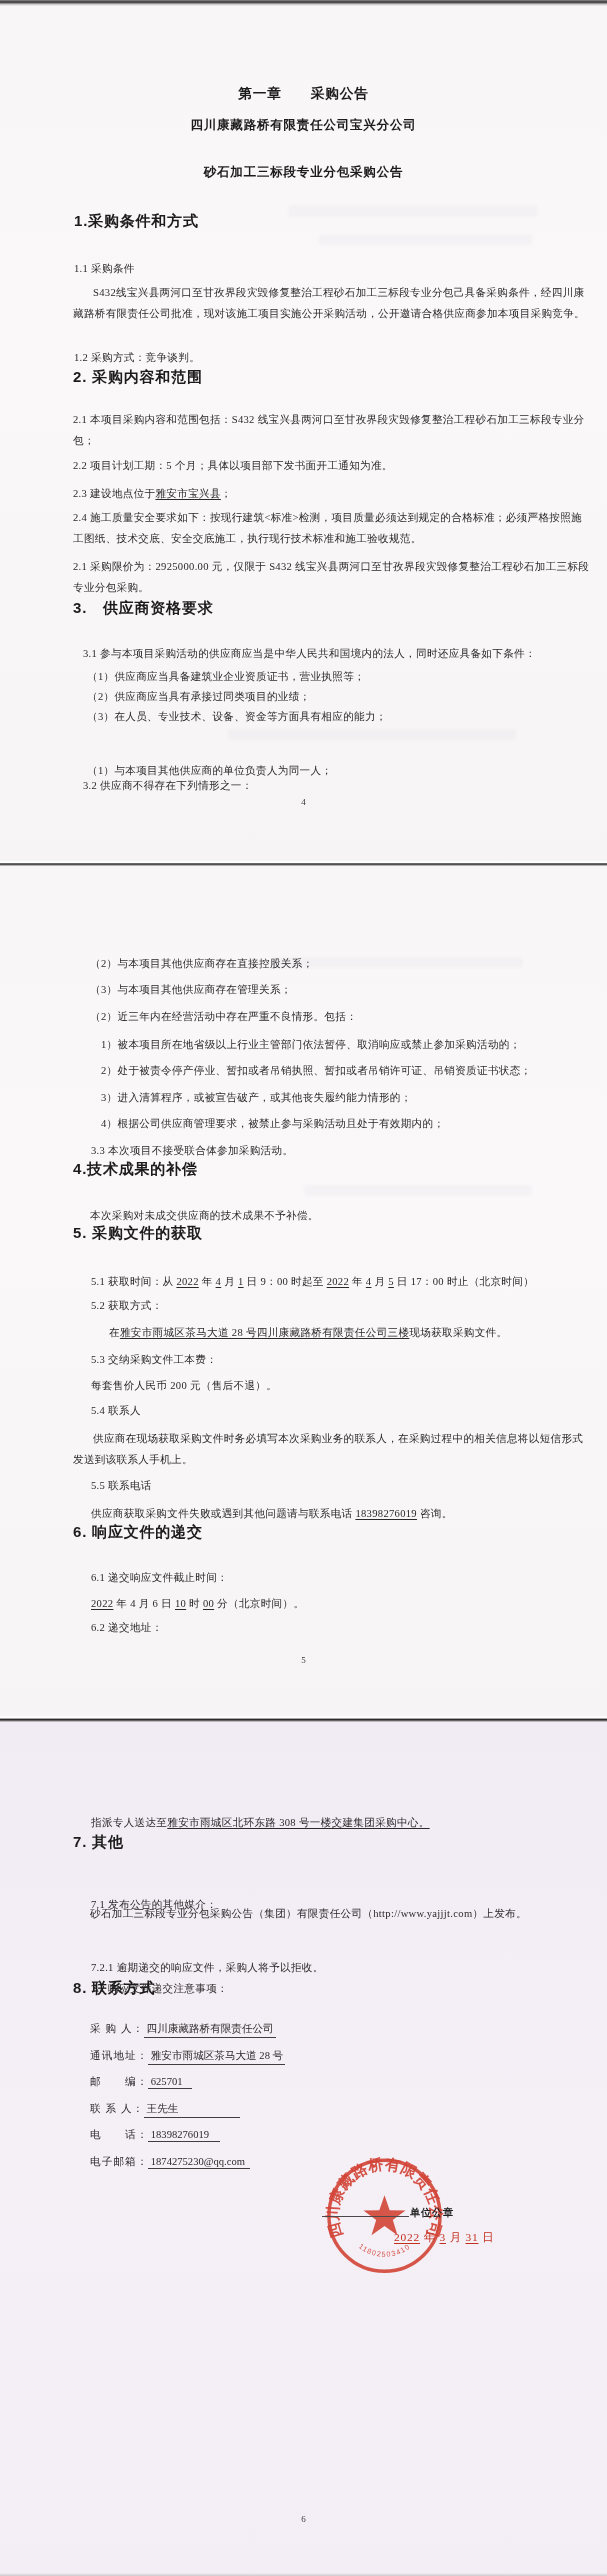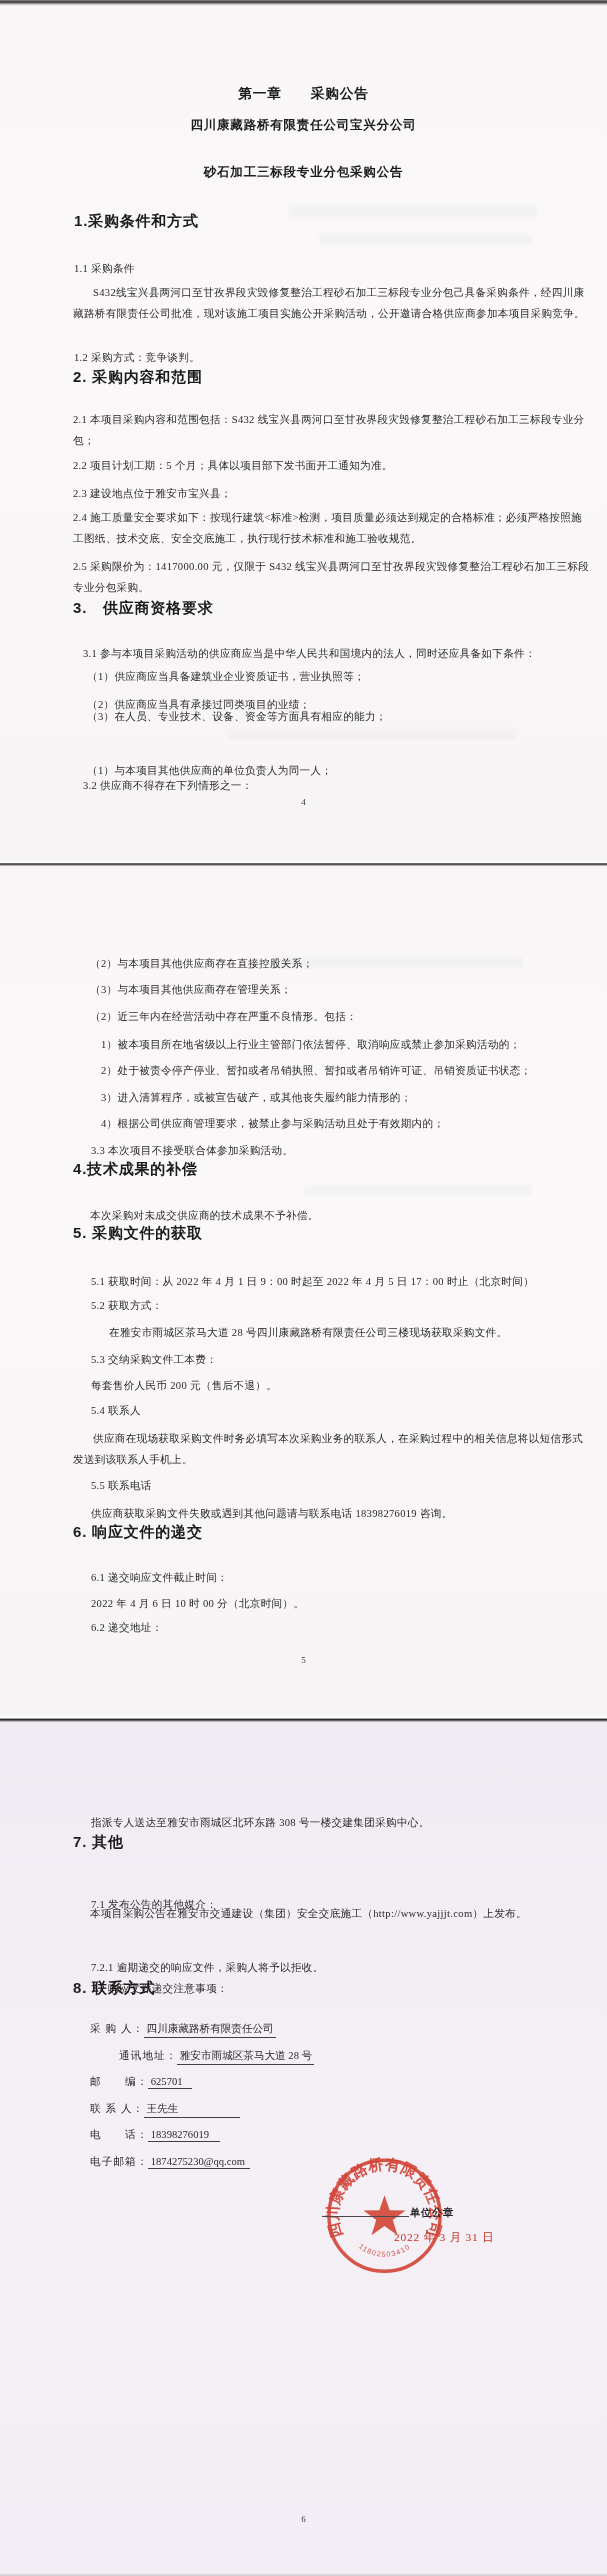--- a/index.html
+++ b/index.html
@@ -9,21 +9,21 @@
   .p3{background:linear-gradient(180deg,#f1ebf3,#f5eff6 50%,#f3edf5);}
   .edge-top{height:6px;background:linear-gradient(180deg,#8f8d8e,#343233 35%,#c6c3c4 70%,#f8f6f7);}
   .sep{height:5.3px;background:linear-gradient(180deg,#fbfbfb,#ffffff 30%,#2c2a2b 58%,#767374 80%,#efebec);}
   .edge-bottom{position:absolute;left:0;bottom:0;width:100%;height:3px;background:linear-gradient(180deg,rgba(0,0,0,0),#cfcacd);}
   .blk{position:absolute;}
   .h{font-family:"Liberation Sans",sans-serif;font-weight:700;font-size:15px;color:#1d1c1c;letter-spacing:0.8px;}
   .t{font-family:"Liberation Sans",sans-serif;font-weight:700;color:#1d1c1c;letter-spacing:0.8px;}
   .c{left:0;width:100%;text-align:center;}
   .p{font-size:10.6px;line-height:21px;letter-spacing:0.3px;}
   .ind{text-indent:20px;}
-  .u{text-underline-offset:2.3px;text-decoration-thickness:0.8px;}
+  .u{text-decoration:underline;text-underline-offset:2.3px;text-decoration-thickness:0.8px;}
   .pgnum{left:0;width:100%;text-align:center;font-size:9px;color:#3b3a3a;}
   .flabel{font-size:10.6px;letter-spacing:1.1px;}
   .fvalue{display:inline-block;font-size:10.6px;border-bottom:0.8px solid #403e3f;padding:0 2.3px 0.8px 2.3px;}
   .ghost{position:absolute;background:#8f8f9e;opacity:0.05;filter:blur(1.5px);border-radius:2.3px;}
   .sealline{position:absolute;border-top:1.1px solid #4a4849;z-index:5;}
   .seallabel{font-family:"Liberation Sans",sans-serif;font-weight:700;font-size:10.2px;color:#242323;letter-spacing:0.8px;z-index:6;}
   .sealdate{font-size:11.4px;color:#c4301f;letter-spacing:0.8px;z-index:6;}
   .sealdate .u{text-decoration-color:#c4301f;}
   .seal{z-index:4;opacity:0.92;}
 </style>
@@ -44,26 +44,26 @@
   <div class="blk h" style="left:74px;top:206px;">1.采购条件和方式</div>
   <div class="blk p" style="left:74px;top:252px;">1.1  采购条件</div>
   <div class="blk p ind" style="left:73px;top:276px;width:515px;">S432线宝兴县两河口至甘孜界段灾毁修复整治工程砂石加工三标段专业分包己具备采购条件，经四川康藏路桥有限责任公司批准，现对该施工项目实施公开采购活动，公开邀请合格供应商参加本项目采购竞争。</div>
   <div class="blk p" style="left:74px;top:341px;">1.2 采购方式：竞争谈判。</div>
 
   <div class="blk h" style="left:73px;top:362px;">2. 采购内容和范围</div>
   <div class="blk p" style="left:73px;top:403px;width:516px;">2.1 本项目采购内容和范围包括：S432 线宝兴县两河口至甘孜界段灾毁修复整治工程砂石加工三标段专业分包；</div>
   <div class="blk p" style="left:73px;top:449px;width:516px;">2.2 项目计划工期：5 个月；具体以项目部下发书面开工通知为准。</div>
   <div class="blk p" style="left:73px;top:477px;width:516px;"><span>2.3 建设地点位于</span><span class="u">雅安市宝兴县</span><span>；</span></div>
   <div class="blk p" style="left:73px;top:501px;width:519px;">2.4 施工质量安全要求如下：按现行建筑&lt;标准&gt;检测，项目质量必须达到规定的合格标准；必须严格按照施工图纸、技术交底、安全交底施工，执行现行技术标准和施工验收规范。</div>
-  <div class="blk p" style="left:73px;top:550px;width:519px;">2.5 采购限价为：1417000.00 元，仅限于 S432 线宝兴县两河口至甘孜界段灾毁修复整治工程砂石加工三标段专业分包采购。</div>
+  <div class="blk p" style="left:73px;top:550px;width:519px;">2.1 采购限价为：2925000.00 元，仅限于 S432 线宝兴县两河口至甘孜界段灾毁修复整治工程砂石加工三标段专业分包采购。</div>
 
   <div class="blk h" style="left:73px;top:593px;">3.　供应商资格要求</div>
   <div class="blk p" style="left:83px;top:637px;width:507px;">3.1 参与本项目采购活动的供应商应当是中华人民共和国境内的法人，同时还应具备如下条件：</div>
   <div class="blk p" style="left:87px;top:660px;width:501px;">（1）供应商应当具备建筑业企业资质证书，营业执照等；</div>
-  <div class="blk p" style="left:87px;top:680px;width:501px;margin-top:8px;">（2）供应商应当具有承接过同类项目的业绩；</div>
+  <div class="blk p" style="left:87px;top:680px;width:501px;">（2）供应商应当具有承接过同类项目的业绩；</div>
   <div class="blk p" style="left:87px;top:700px;width:501px;">（3）在人员、专业技术、设备、资金等方面具有相应的能力；</div>
   <div class="blk p" style="left:83px;top:731px;width:501px;margin-top:38px;">3.2 供应商不得存在下列情形之一：</div>
   <div class="blk p" style="left:87px;top:754px;width:501px;">（1）与本项目其他供应商的单位负责人为同一人；</div>
 
   <div class="blk pgnum" style="top:791px;">4</div>
 </div>
 
 <div class="sep"></div>
 
 <div class="page p2" style="height:850px;">
@@ -101,28 +101,28 @@
   <div class="blk pgnum" style="top:789px;">5</div>
 </div>
 
 <div class="sep" style="height:6px;"></div>
 
 <div class="page p3" style="height:854px;">
   <div class="blk p" style="left:91px;top:90px;width:501px;"><span>指派专人送达至</span><span class="u">雅安市雨城区北环东路 308 号一楼交建集团采购中心。</span></div>
 
   <div class="blk h" style="left:73px;top:111px;">7.  其他</div>
   <div class="blk p" style="left:91px;top:172px;">7.1 发布公告的其他媒介：</div>
-  <div class="blk p" style="left:90px;top:181px;width:501px;">本项目采购公告在雅安市交通建设（集团）安全交底施工（http://www.yajjjt.com）上发布。</div>
+  <div class="blk p" style="left:90px;top:181px;width:501px;">砂石加工三标段专业分包采购公告（集团）有限责任公司（http://www.yajjjt.com）上发布。</div>
   <div class="blk p" style="left:91px;top:208px;margin-top:48px;">7.2 响应文件递交注意事项：</div>
   <div class="blk p" style="left:91px;top:235px;">7.2.1 逾期递交的响应文件，采购人将予以拒收。</div>
 
   <div class="blk h" style="left:73px;top:257px;">8.  联系方式</div>
 
   <div class="blk" style="left:90px;top:299px;"><span class="flabel">采 购 人：</span><span class="fvalue" style="min-width:121px;">四川康藏路桥有限责任公司</span></div>
-  <div class="blk" style="left:90px;top:326px;margin-left:29px;"><span class="flabel">通讯地址：</span><span class="fvalue" style="min-width:128px;">雅安市雨城区茶马大道 28 号</span></div>
+  <div class="blk" style="left:90px;top:326px;"><span class="flabel">通讯地址：</span><span class="fvalue" style="min-width:128px;">雅安市雨城区茶马大道 28 号</span></div>
   <div class="blk" style="left:90px;top:352px;"><span class="flabel">邮　　编：</span><span class="fvalue" style="min-width:39px;">625701</span></div>
   <div class="blk" style="left:90px;top:379px;"><span class="flabel">联 系 人：</span><span class="fvalue" style="min-width:91px;">王先生</span></div>
   <div class="blk" style="left:90px;top:405px;"><span class="flabel">电　　话：</span><span class="fvalue" style="min-width:67px;">18398276019</span></div>
   <div class="blk" style="left:90px;top:432px;"><span class="flabel">电子邮箱：</span><span class="fvalue" style="min-width:97px;">1874275230@qq.com</span></div>
 
   <svg class="blk seal" style="left:319px;top:426px;" width="131" height="137" viewBox="0 0 172 180">
     <circle cx="86" cy="89" r="73" fill="none" stroke="#cf3526" stroke-width="4.5" opacity="0.9"></circle>
     <path id="sealTextArc" d="M 30.7,114.8 A 61,61 0 1 1 141.3,114.8" fill="none"></path>
     <path id="sealNumArc" d="M 52.8,131.6 A 54,54 0 0 0 119.2,131.6" fill="none"></path>
     <text font-size="20" font-weight="bold" fill="#cf3526" opacity="0.92" letter-spacing="0.5" font-family="Liberation Serif, serif"><textPath href="#sealTextArc" startOffset="50%" text-anchor="middle">四川康藏路桥有限责任公司</textPath></text>

